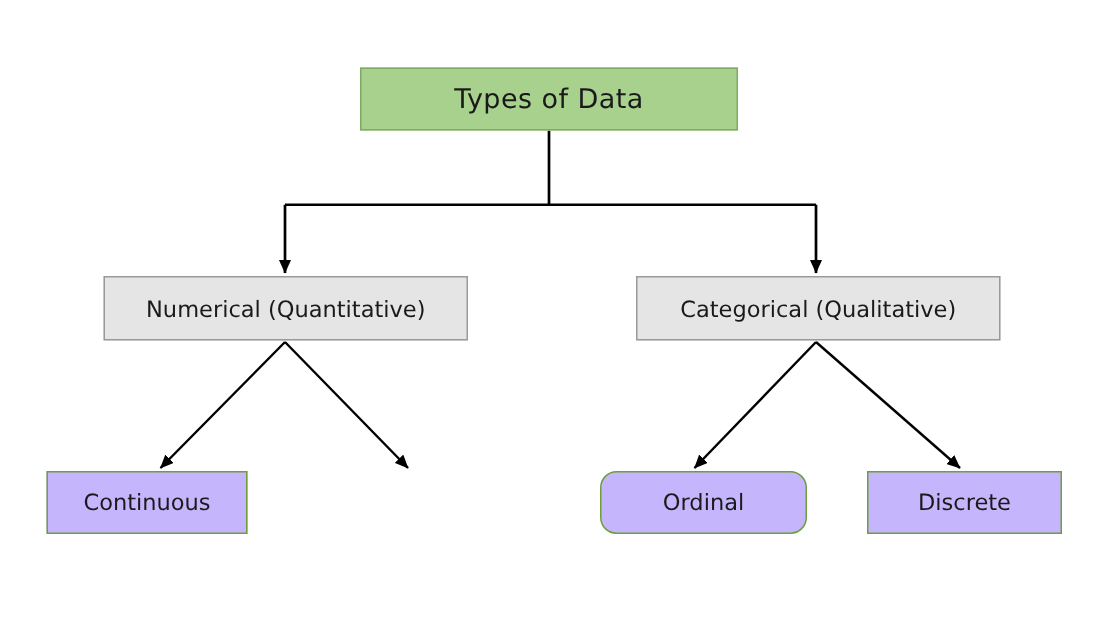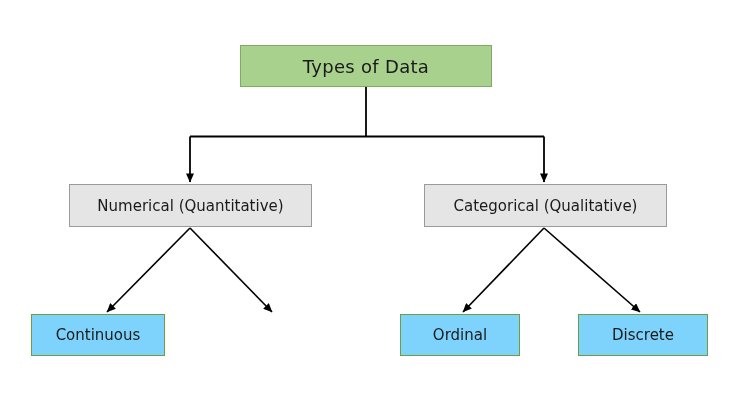--- a/index.html
+++ b/index.html
@@ -40,21 +40,21 @@
     border: 1px solid #7faa63;
     font-size: 18px;
     letter-spacing: 0.3px;
   }
   .node-branch {
     background: #e5e5e5;
     border: 1px solid #9a9a9a;
     font-size: 15px;
   }
   .node-leaf {
-    background: #7dd3fc;
+    background: #c4b5fd;
     border: 1px solid #6f9e3c;
     font-size: 15px;
     text-align: center;
   }
 </style>
 </head>
 <body>
 
 <div id="canvas">
 
@@ -84,17 +84,17 @@
 
   <div class="node node-root" style="left:240px; top:45px; width:252px; height:42px;">Types of Data</div>
 
   <div class="node node-branch" style="left:69px; top:184px; width:243px; height:43px;">Numerical (Quantitative)</div>
 
   <div class="node node-branch" style="left:424px; top:184px; width:243px; height:43px;">Categorical (Qualitative)</div>
 
   <div class="node node-leaf" style="left:31px; top:314px; width:134px; height:42px;">Continuous</div>
 
 
-  <div class="node node-leaf" style="left:400px; top:314px; width:120px; height:42px;">Ordinal</div>
+  <div class="node node-leaf" style="left:400px; top:314px; width:138px; height:42px;border-radius:11px;">Ordinal</div>
 
   <div class="node node-leaf" style="left:578px; top:314px; width:130px; height:42px;">Discrete</div>
 
 </div>
 
 </body></html>

